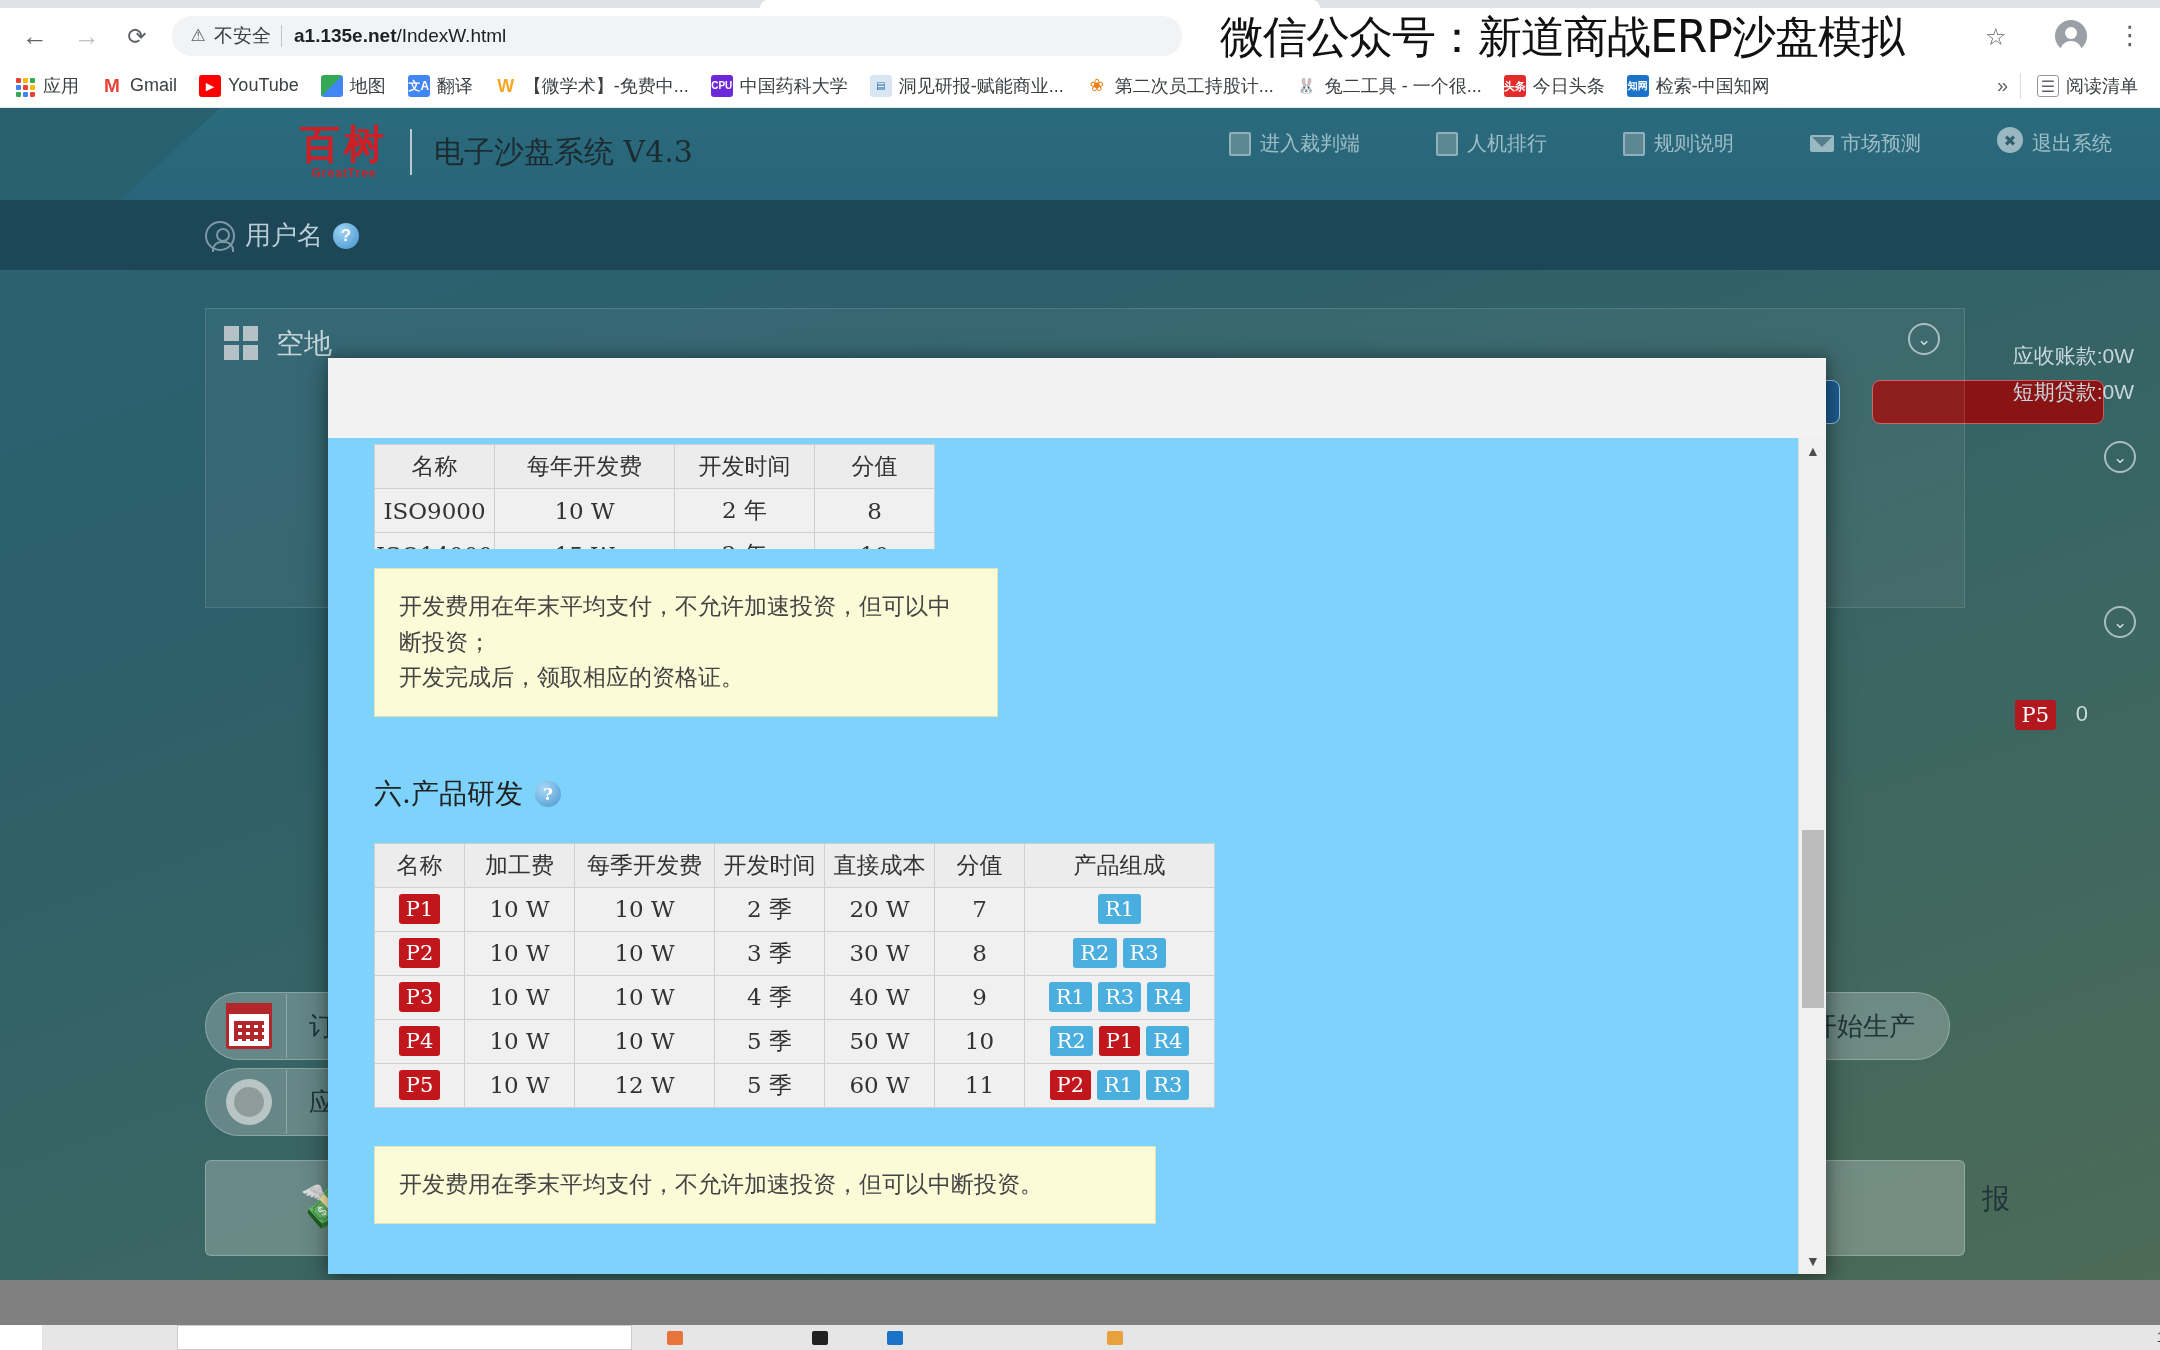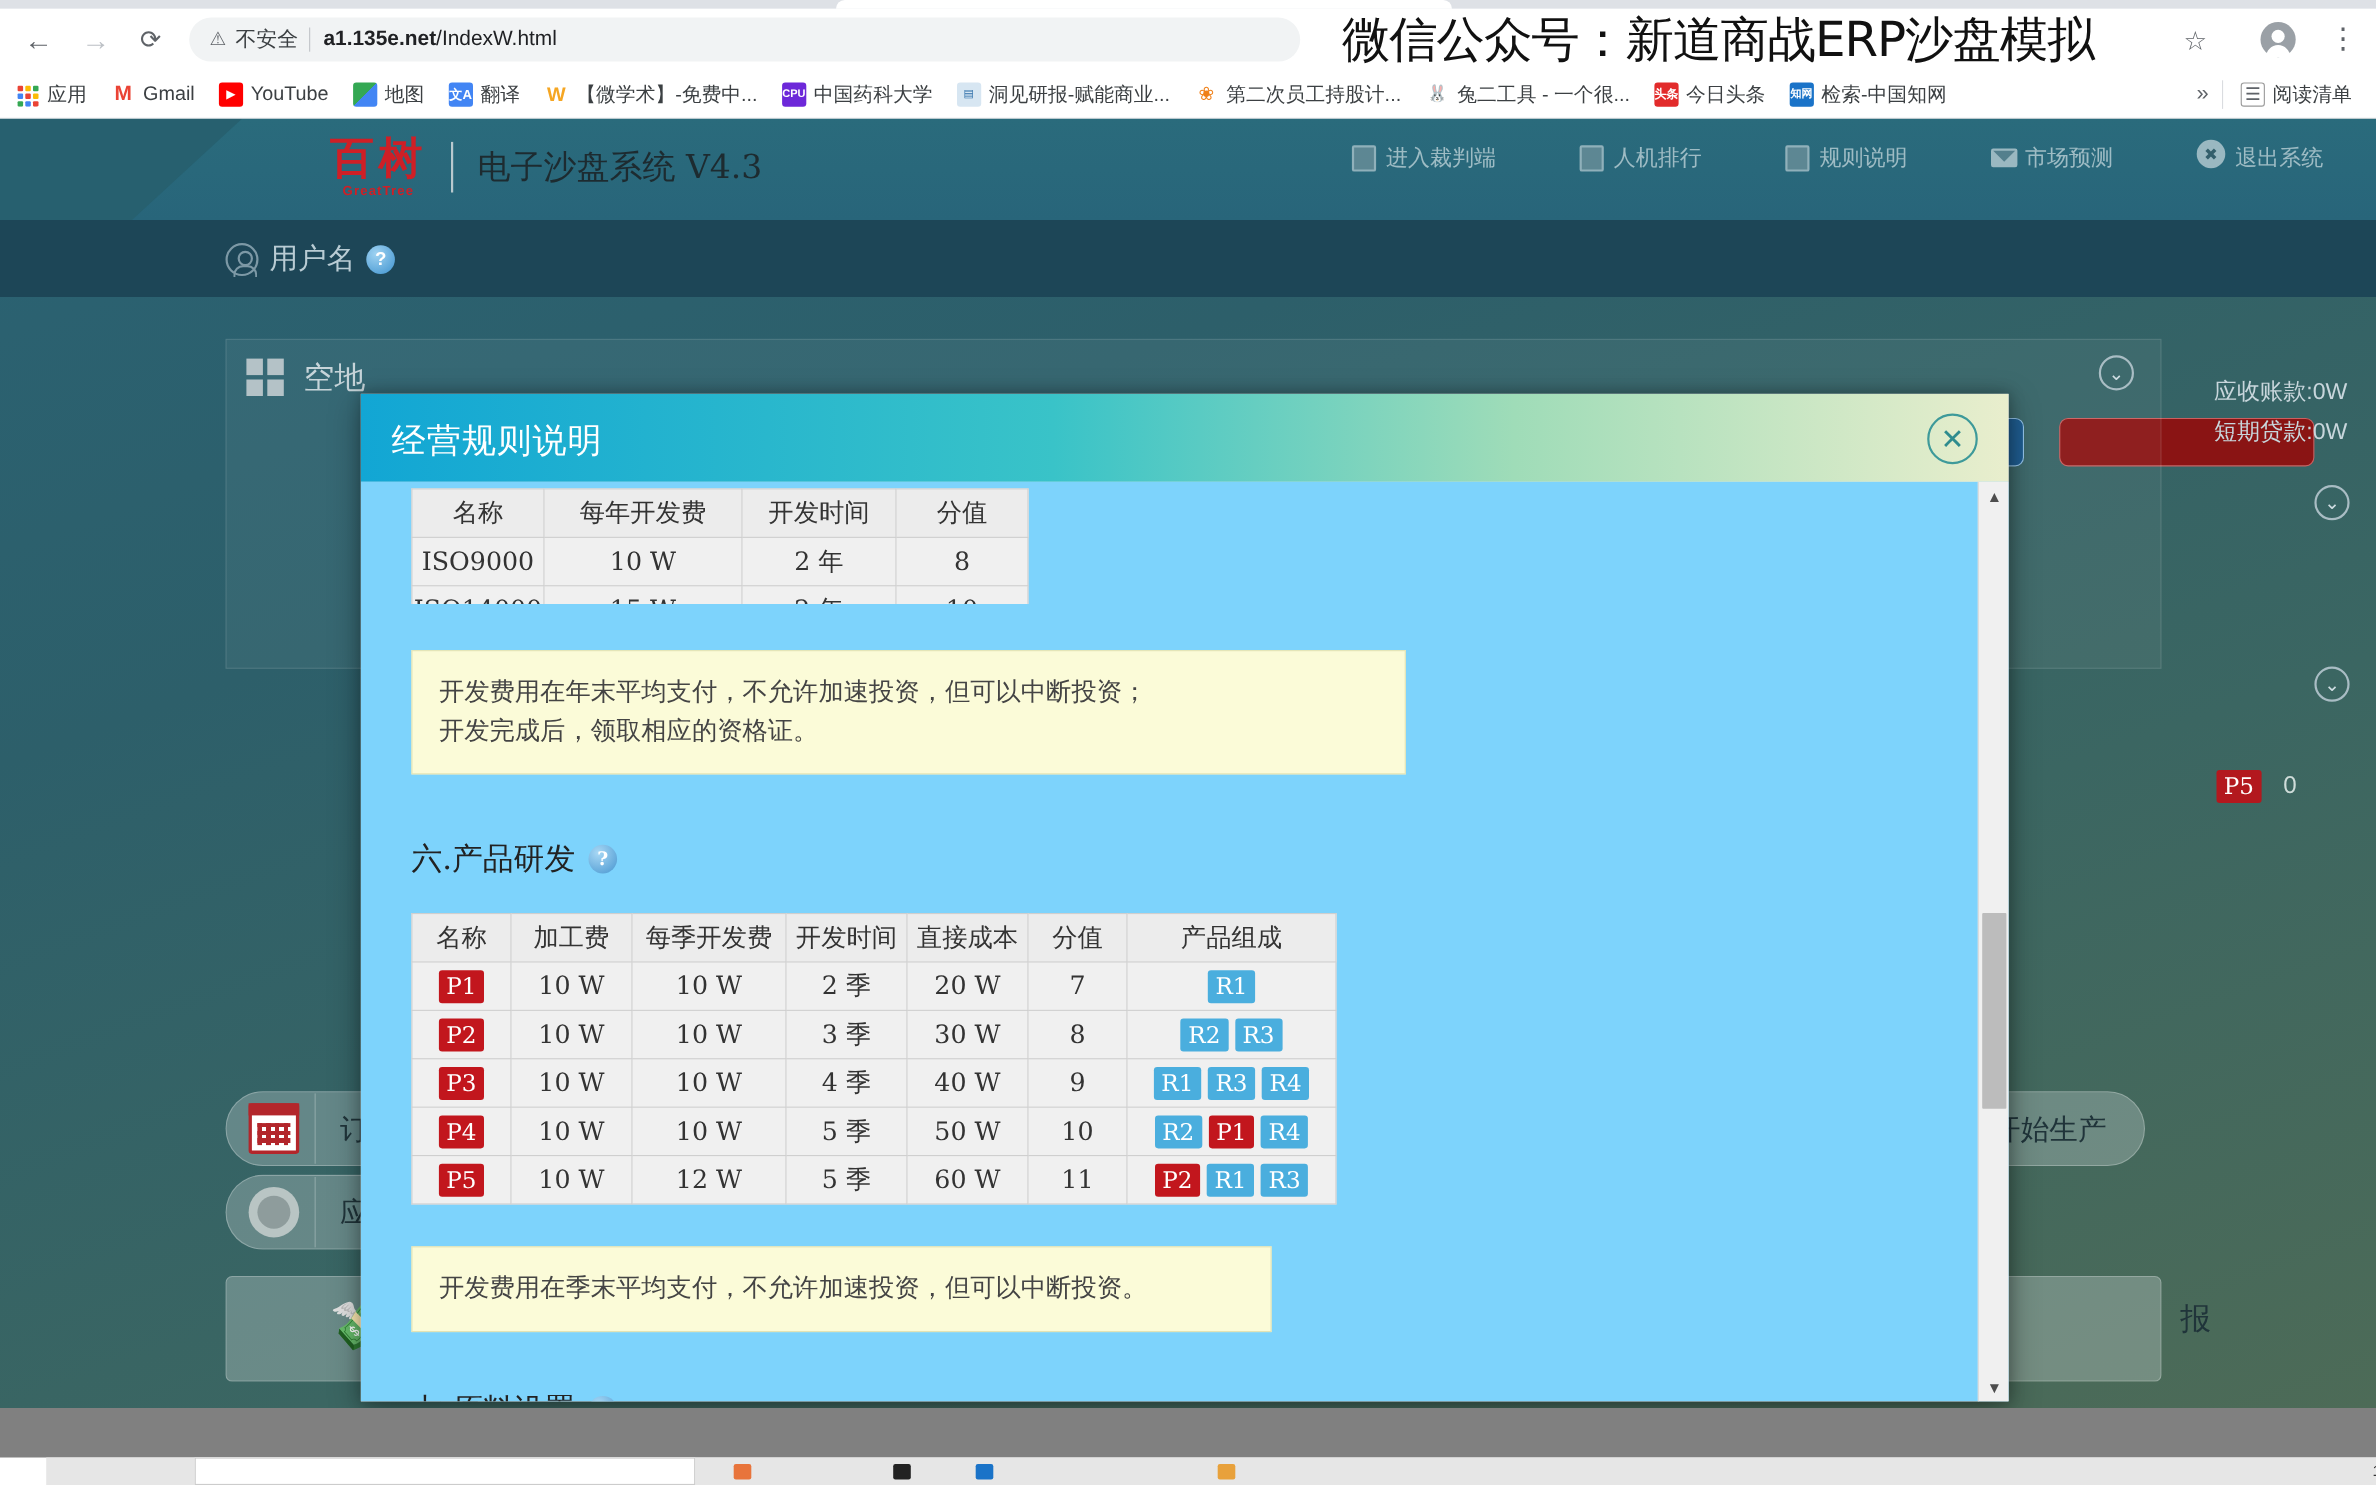--- a/index.html
+++ b/index.html
@@ -503,24 +503,20 @@
       <span class="plabel" style="margin-right:34px">开始生产</span>
     </div>
 
     <div class="big-panel"></div>
     <div class="hand-ico">💸</div>
     <div style="position:absolute;right:150px;top:1072px;font-size:28px;color:#20343a">报</div>
 
     <div class="modal-shadow"></div>
 
     <div class="modal">
-      <div class="modal-head">
-        <div class="modal-title">经营规则说明</div>
-        <div class="modal-close">✕</div>
-      </div>
 
       <div class="modal-body">
         <div class="mb-inner">
 
           <div style="padding:20px 0 0 46px;overflow:hidden;height:125px">
             <table class="rtable">
               <thead>
                 <tr>
                   <th style="width:120px">名称</th>
                   <th style="width:180px">每年开发费</th>
@@ -538,21 +534,21 @@
                 <tr>
                   <td>ISO14000</td>
                   <td>15 W</td>
                   <td>2 年</td>
                   <td>10</td>
                 </tr>
               </tbody>
             </table>
           </div>
 
-          <div class="note-box" style="margin:42px 0 0 46px;width:904px">
+          <div class="note-box" style="margin:19px 0 0 46px;width:624px">
             <div>开发费用在年末平均支付，不允许加速投资，但可以中断投资；</div>
             <div>开发完成后，领取相应的资格证。</div>
           </div>
 
           <div class="sec-title" style="margin:58px 0 0 46px">
             <span>六.产品研发</span>
             <span class="q">?</span>
           </div>
 
           <div style="margin:30px 0 0 46px">

